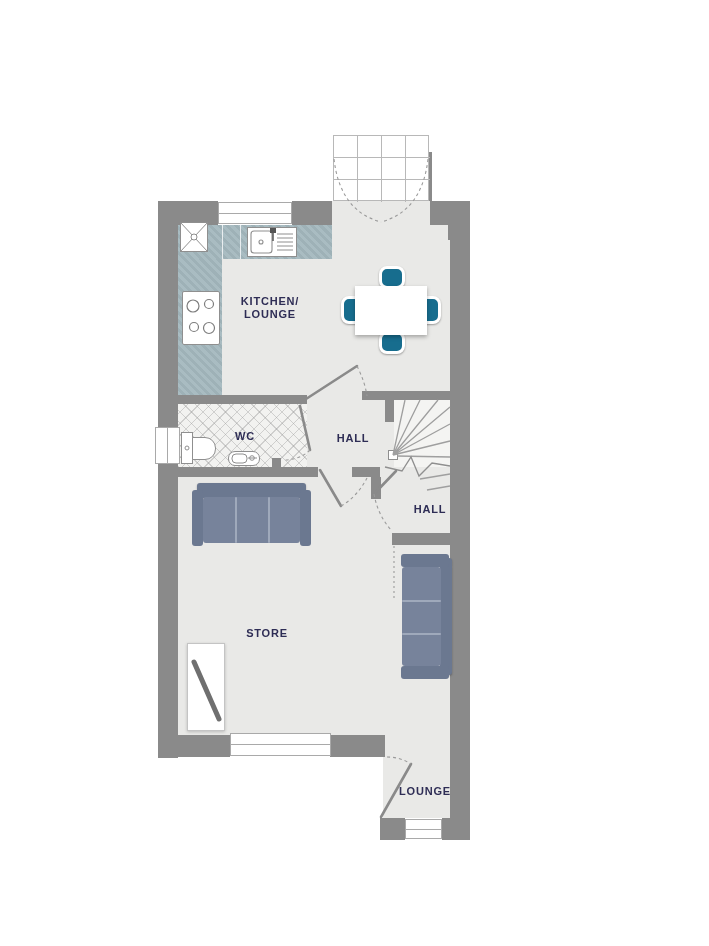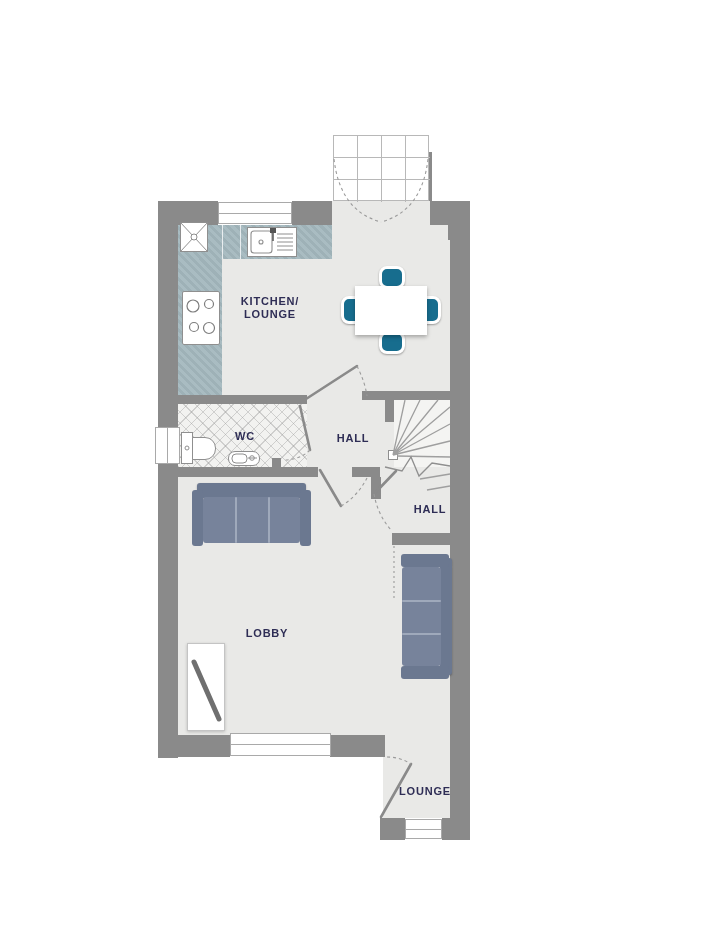--- a/index.html
+++ b/index.html
@@ -191,16 +191,16 @@
     </g>
   </svg>
 
   <div class="room-label" style="left:270px;top:308px;">
     <span>KITCHEN/</span><br>
     <span>LOUNGE</span>
   </div>
   <div class="room-label" style="left:245px;top:436px;">WC</div>
   <div class="room-label" style="left:350px;top:438px;padding-left:6px;">HALL</div>
   <div class="room-label" style="left:430px;top:509px;">HALL</div>
-  <div class="room-label" style="left:267px;top:633px;">LOBBY</div>
+  <div class="room-label" style="left:267px;top:633px;">STORE</div>
   <div class="room-label" style="left:425px;top:791px;">LOUNGE</div>
 
 </div>
 
 </body></html>

